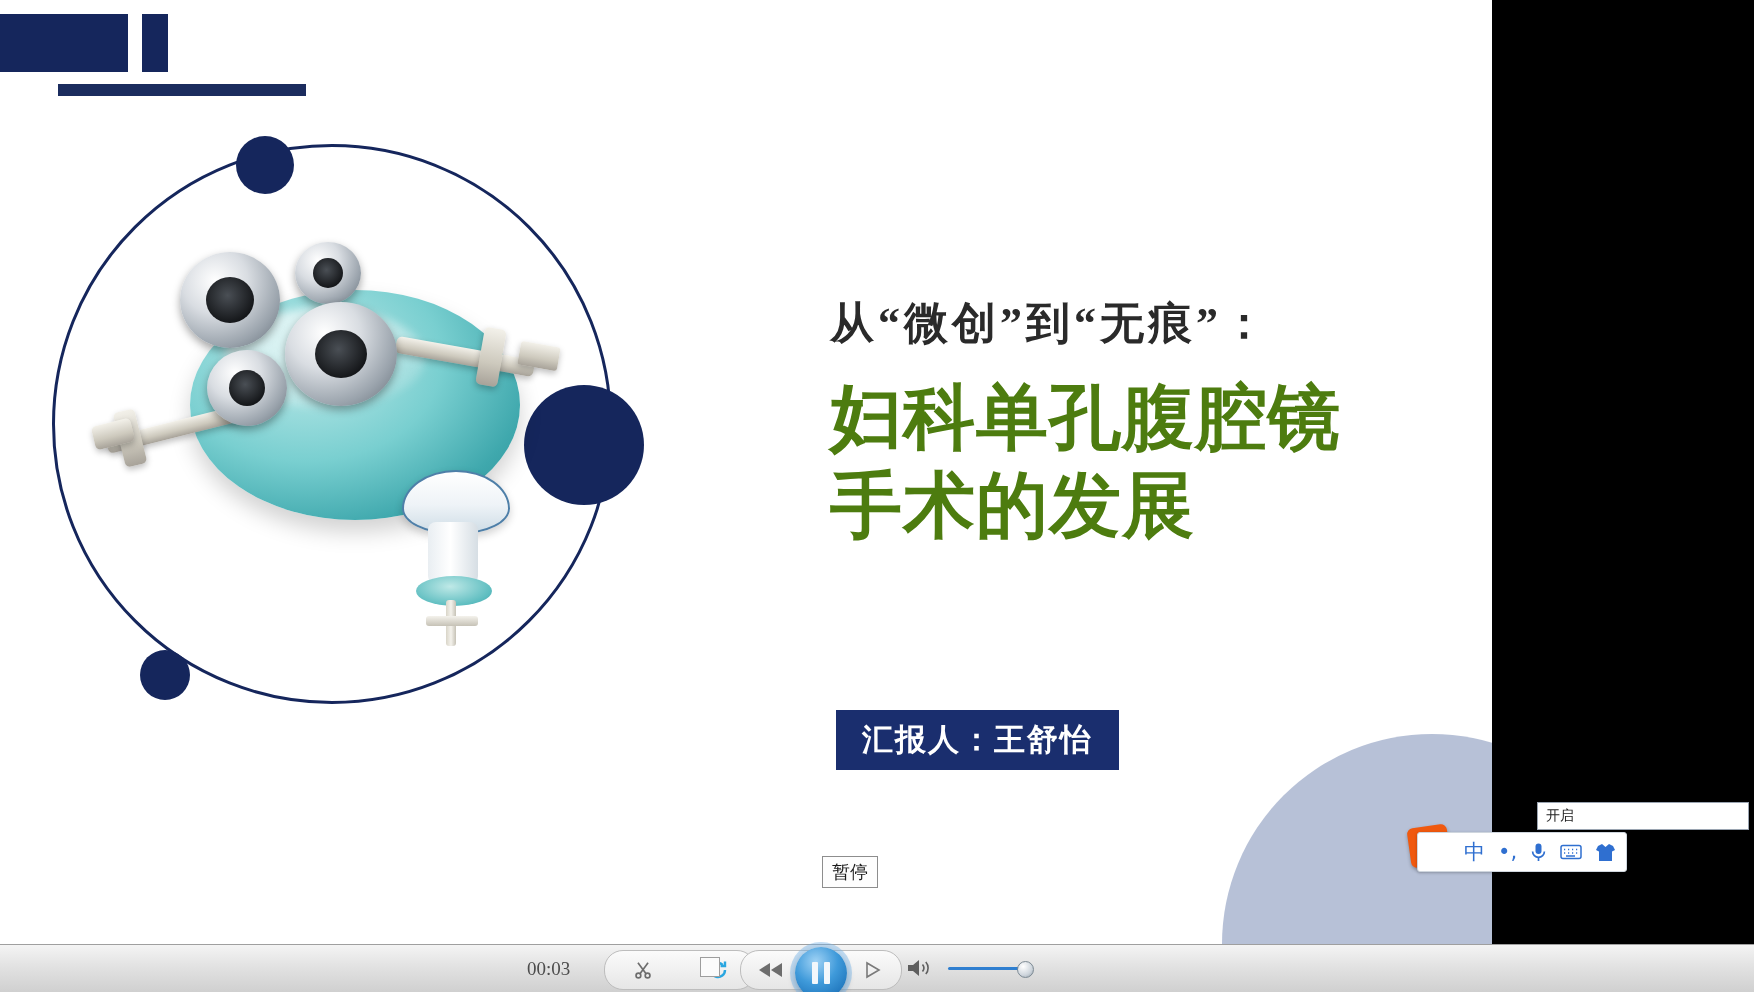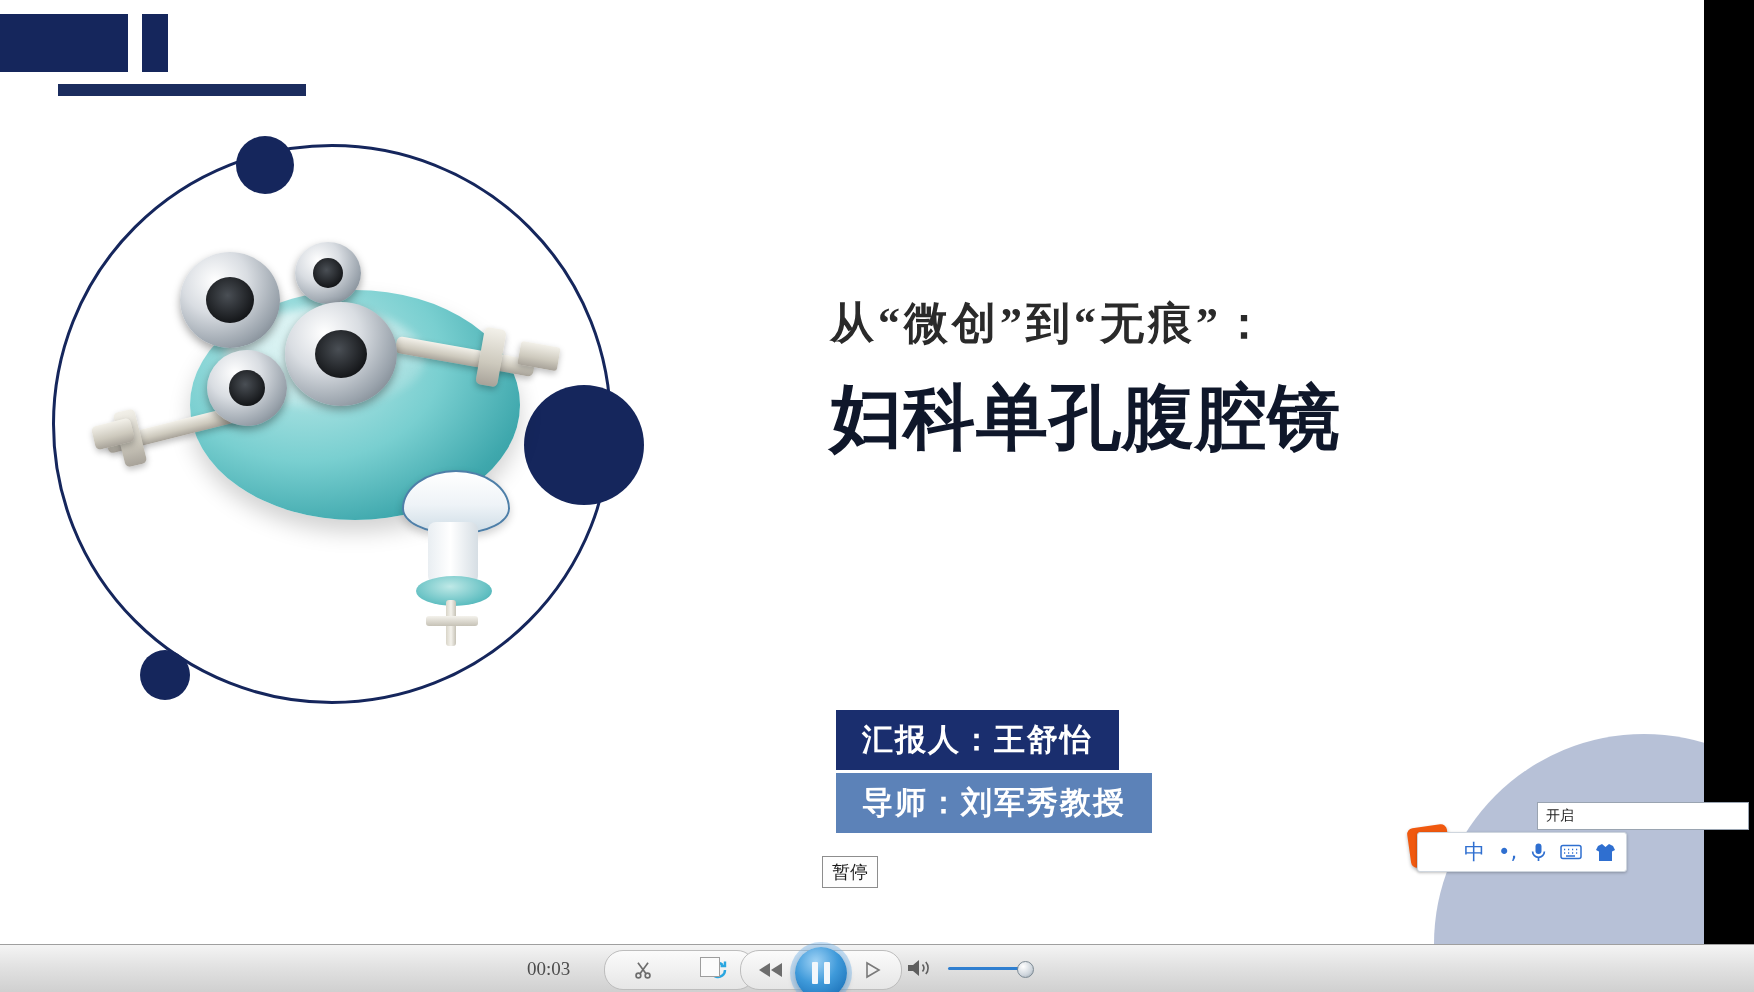--- a/index.html
+++ b/index.html
@@ -30,21 +30,21 @@
     top: 0;
     width: 1754px;
     height: 944px;
     background: #000;
     overflow: hidden;
   }
   #slide {
     position: absolute;
     left: 0;
     top: 0;
-    width: 1704px;
+    width: 1492px;
     height: 944px;
     background: #ffffff;
     overflow: hidden;
   }
 
   
   .deco-block {
     position: absolute;
     background: #15265c;
   }
@@ -193,21 +193,21 @@
     color: #2a2a2a;
     letter-spacing: 4px;
     white-space: nowrap;
     line-height: 1.1;
   }
   #headline {
     margin-top: 26px;
     font-family: "DejaVu Sans", "Liberation Sans", sans-serif;
     font-size: 72px;
     font-weight: 900;
-    color: #0f172a;
+    color: #4d7c0f;
     line-height: 1.22;
     letter-spacing: 1px;
   }
 
   
   #badges-row {
     position: absolute;
     left: 836px;
     top: 710px;
     display: flex;
@@ -461,27 +461,27 @@
           <div class="retr-ring"></div>
           <div class="retr-stem"></div>
           <div class="retr-cross"></div>
         </div>
       </div>
 
       <div id="title-block">
         <div id="kicker">从“微创”到“无痕”：</div>
         <div id="headline">
           <div>妇科单孔腹腔镜</div>
+          <div>手术的发展</div>
         </div>
       </div>
 
       <div id="badges-row">
         <div class="badge badge-dark">汇报人：王舒怡</div>
       </div>
-      <div id="badge-advisor" class="badge badge-light">导师：刘军秀教授</div>
 
       <div id="corner-circle"></div>
     </div>
   </div>
 
   <div id="ime-tip">开启</div>
 
   <div id="player-bar">
 
     <div id="elapsed-time">00:03</div>

